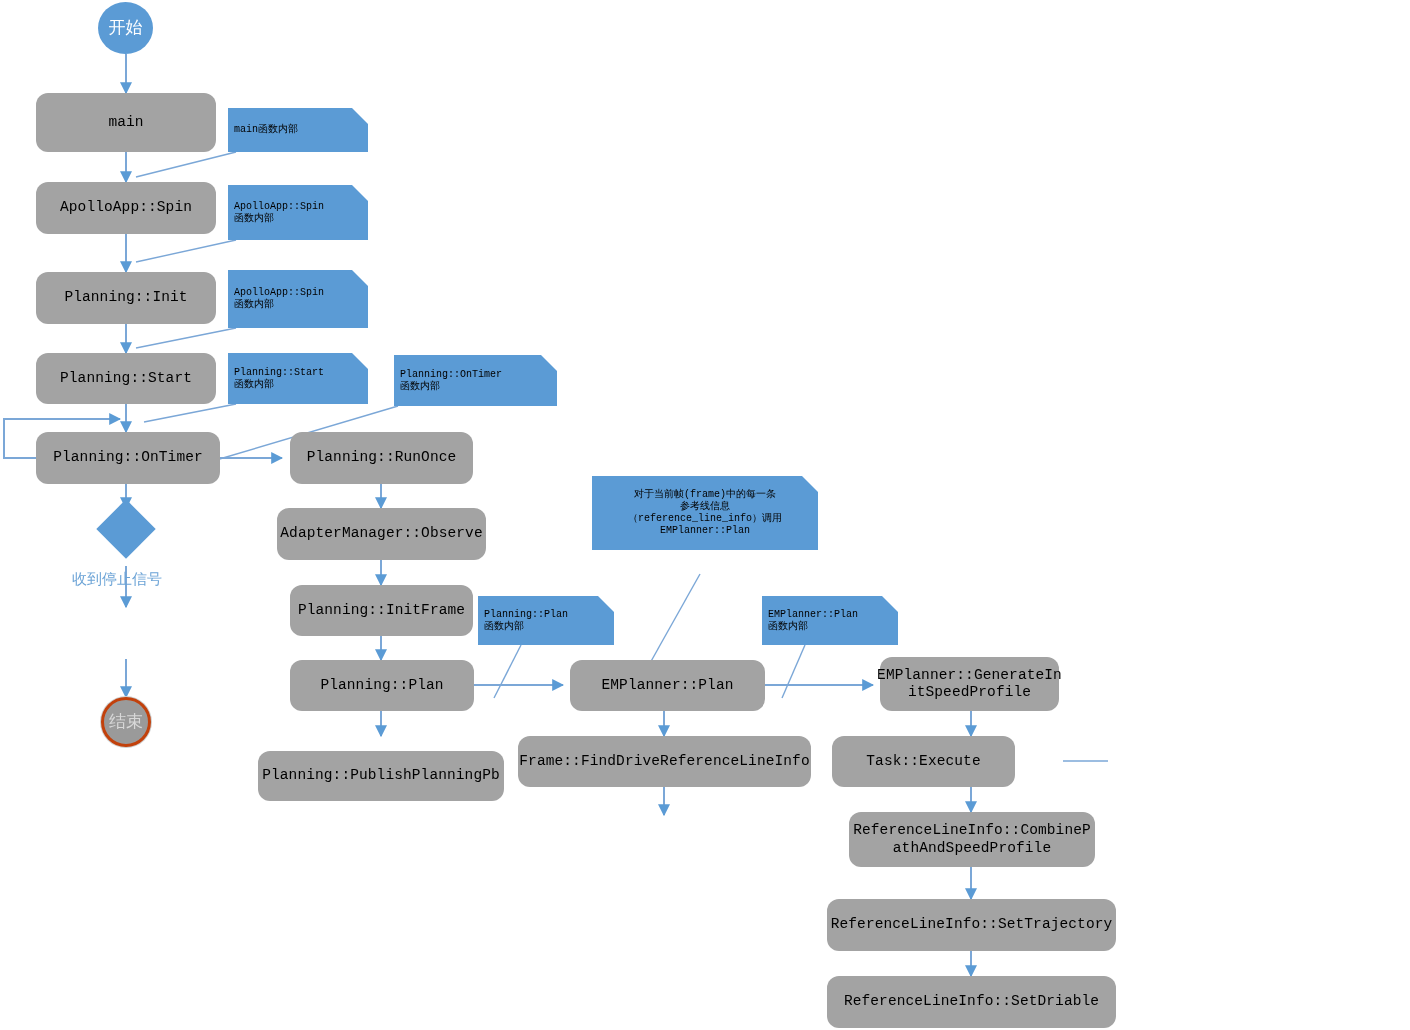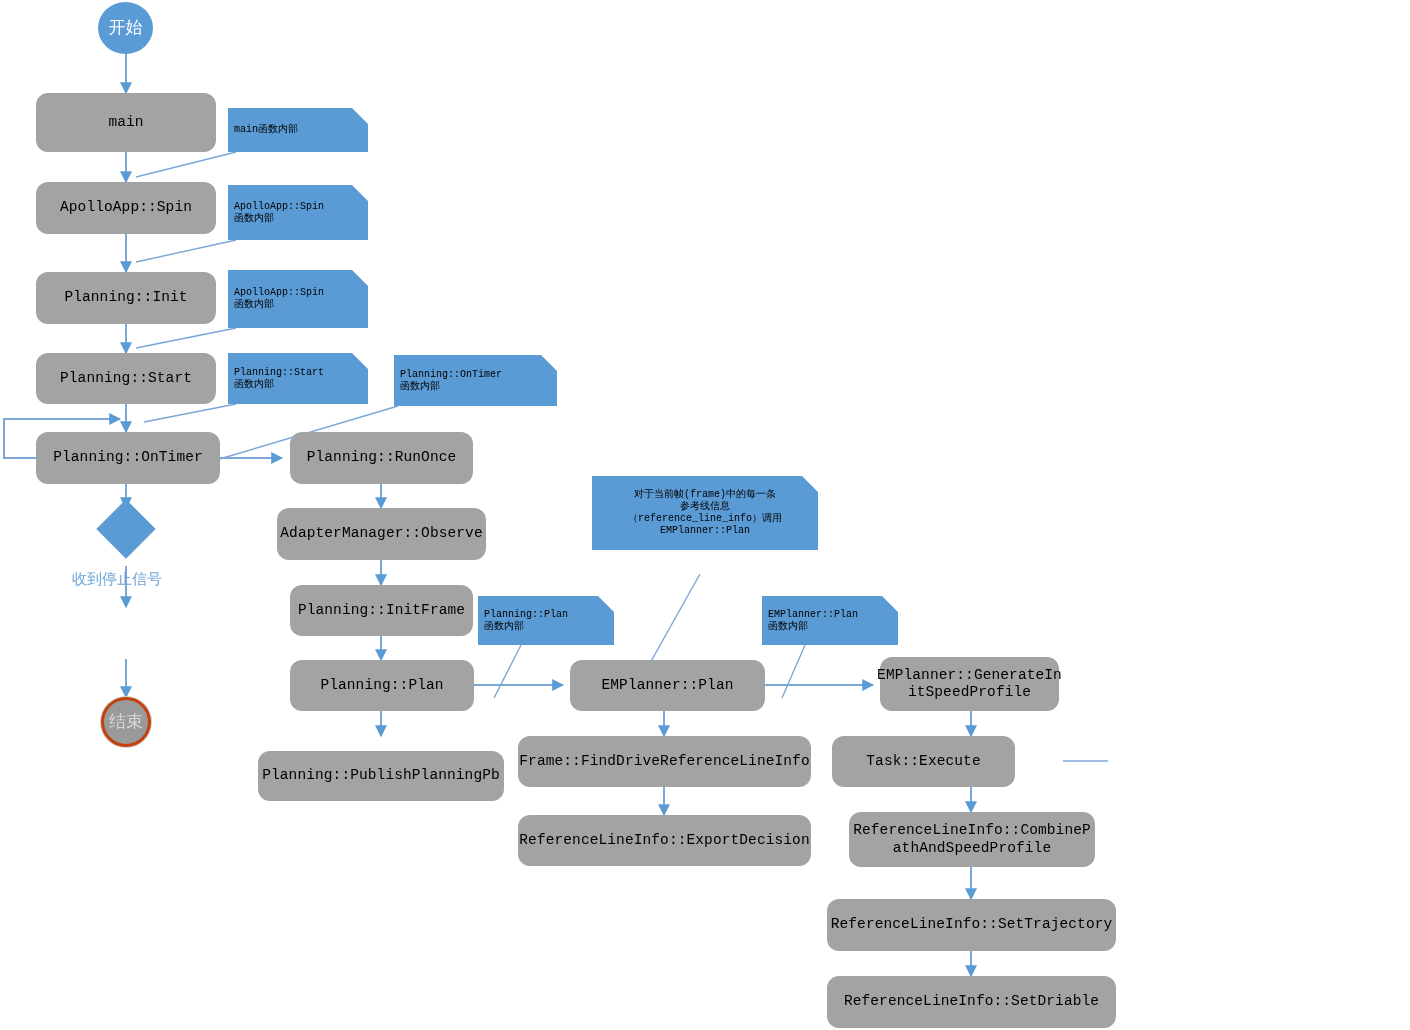--- a/index.html
+++ b/index.html
@@ -223,23 +223,20 @@
   </div>
 
   <div class="node proc" style="left:570px; top:660px; width:195px; height:51px;">
     <span>EMPlanner::Plan</span>
   </div>
 
   <div class="node proc" style="left:518px; top:736px; width:293px; height:51px;">
     <span>Frame::FindDriveReferenceLineInfo</span>
   </div>
 
-  <div class="node proc" style="left:518px; top:815px; width:293px; height:51px;">
-    <span>ReferenceLineInfo::ExportDecision</span>
-  </div>
 
   <div class="node proc" style="left:880px; top:657px; width:179px; height:54px;">
     <span>EMPlanner::GenerateIn
 itSpeedProfile</span>
   </div>
 
   <div class="node proc" style="left:832px; top:736px; width:183px; height:51px;">
     <span>Task::Execute</span>
   </div>
 

